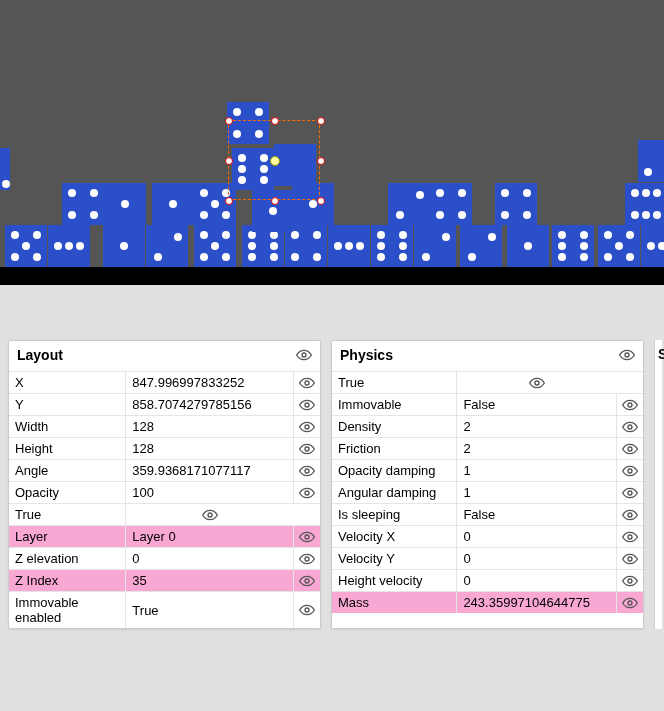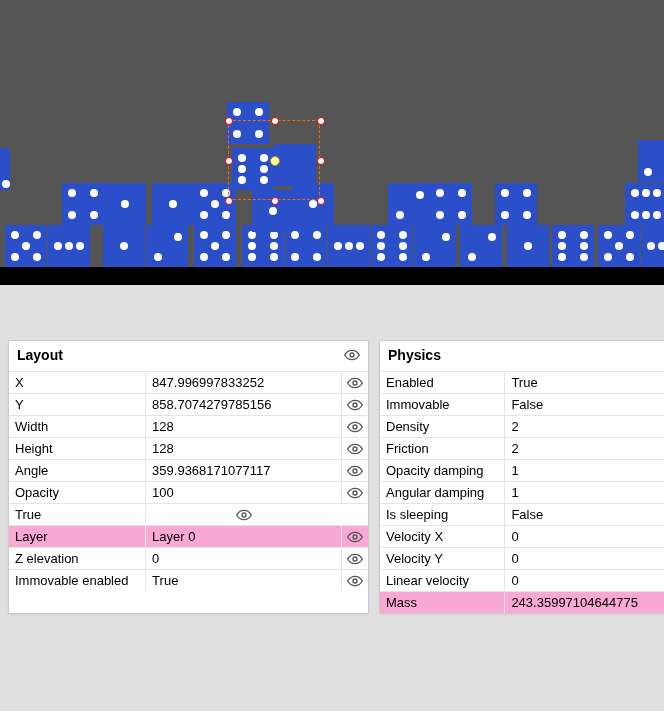--- a/index.html
+++ b/index.html
@@ -65,21 +65,21 @@
     left: 8px;
     display: flex;
     gap: 10px;
   }
   .panel {
     background: #fff;
     border: 1px solid #ccc;
     border-radius: 2px;
     box-shadow: 0 1px 2px rgba(0,0,0,0.08);
   }
-  .panel.layout { width: 361px; }
+  .panel.layout { width: 313px; }
   .panel.physics { width: 313px; }
   .panel-head {
     display: flex;
     justify-content: space-between;
     align-items: center;
     padding: 6px 8px 8px 8px;
     font-weight: 700;
     font-size: 14px;
   }
   .eye {
@@ -392,20 +392,30 @@
         <div class="row">
           <div class="cell label">Z elevation</div>
           <div class="cell value">0</div>
           <div class="eye-cell">
             <svg viewBox="0 0 24 24" width="16" height="16" fill="none" stroke="#555" stroke-width="2">
               <path d="M1 12s4-7 11-7 11 7 11 7-4 7-11 7S1 12 1 12z"></path>
               <circle cx="12" cy="12" r="3"></circle>
             </svg>
           </div>
         </div>
+        <div class="row shaded">
+          <div class="cell label">Z Index</div>
+          <div class="cell value">35</div>
+          <div class="eye-cell">
+            <svg viewBox="0 0 24 24" width="16" height="16" fill="none" stroke="#555" stroke-width="2">
+              <path d="M1 12s4-7 11-7 11 7 11 7-4 7-11 7S1 12 1 12z"></path>
+              <circle cx="12" cy="12" r="3"></circle>
+            </svg>
+          </div>
+        </div>
         <div class="row">
           <div class="cell label">Immovable enabled</div>
           <div class="cell value">True</div>
           <div class="eye-cell">
             <svg viewBox="0 0 24 24" width="16" height="16" fill="none" stroke="#555" stroke-width="2">
               <path d="M1 12s4-7 11-7 11 7 11 7-4 7-11 7S1 12 1 12z"></path>
               <circle cx="12" cy="12" r="3"></circle>
             </svg>
           </div>
         </div>
@@ -417,21 +427,20 @@
       <span>Physics</span>
       <span class="eye">
         <svg viewBox="0 0 24 24" fill="none" stroke="#555" stroke-width="2">
             <path d="M1 12s4-7 11-7 11 7 11 7-4 7-11 7S1 12 1 12z"></path>
             <circle cx="12" cy="12" r="3"></circle>
           </svg>
       </span>
     </div>
     <div id="physics-rows">
         <div class="row">
-          <div class="cell label">Enabled</div>
           <div class="cell value">True</div>
           <div class="eye-cell">
             <svg viewBox="0 0 24 24" width="16" height="16" fill="none" stroke="#555" stroke-width="2">
               <path d="M1 12s4-7 11-7 11 7 11 7-4 7-11 7S1 12 1 12z"></path>
               <circle cx="12" cy="12" r="3"></circle>
             </svg>
           </div>
         </div>
         <div class="row">
           <div class="cell label">Immovable</div>
@@ -507,21 +516,21 @@
           <div class="cell label">Velocity Y</div>
           <div class="cell value">0</div>
           <div class="eye-cell">
             <svg viewBox="0 0 24 24" width="16" height="16" fill="none" stroke="#555" stroke-width="2">
               <path d="M1 12s4-7 11-7 11 7 11 7-4 7-11 7S1 12 1 12z"></path>
               <circle cx="12" cy="12" r="3"></circle>
             </svg>
           </div>
         </div>
         <div class="row">
-          <div class="cell label">Linear velocity</div>
+          <div class="cell label">Height velocity</div>
           <div class="cell value">0</div>
           <div class="eye-cell">
             <svg viewBox="0 0 24 24" width="16" height="16" fill="none" stroke="#555" stroke-width="2">
               <path d="M1 12s4-7 11-7 11 7 11 7-4 7-11 7S1 12 1 12z"></path>
               <circle cx="12" cy="12" r="3"></circle>
             </svg>
           </div>
         </div>
         <div class="row shaded">
           <div class="cell label">Mass</div>

